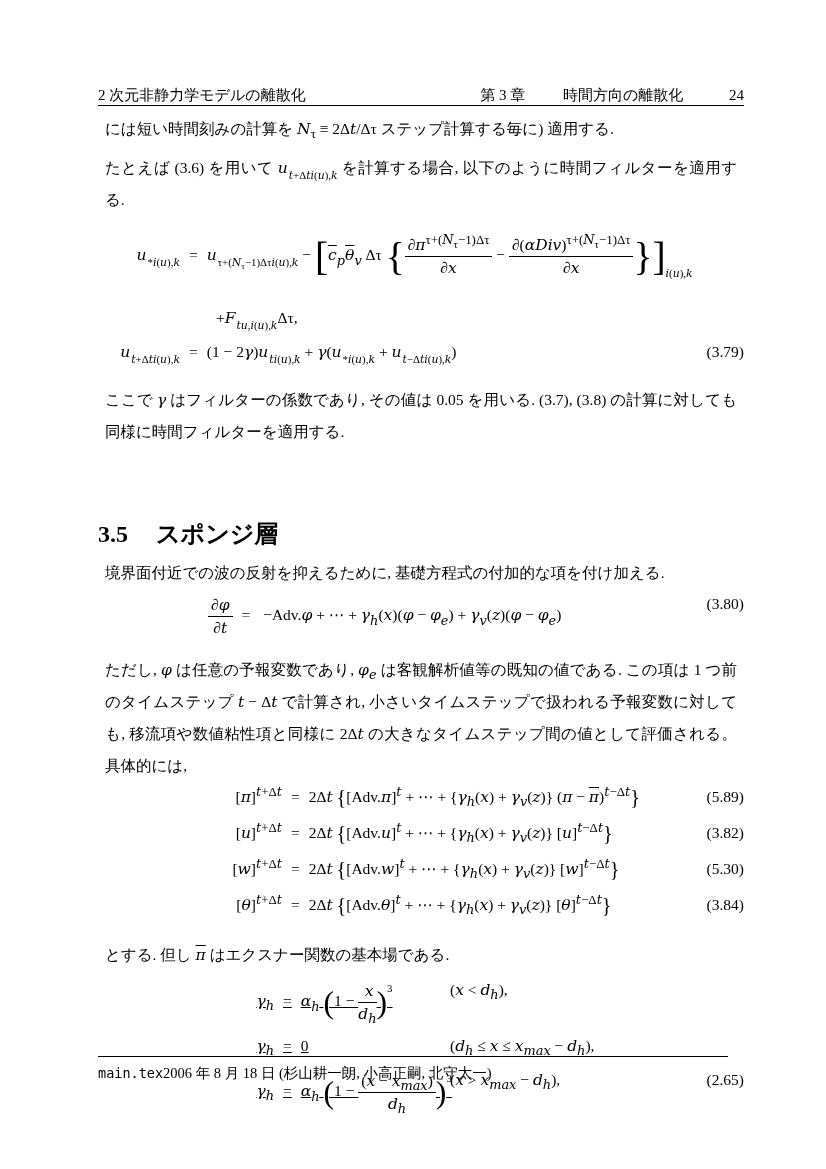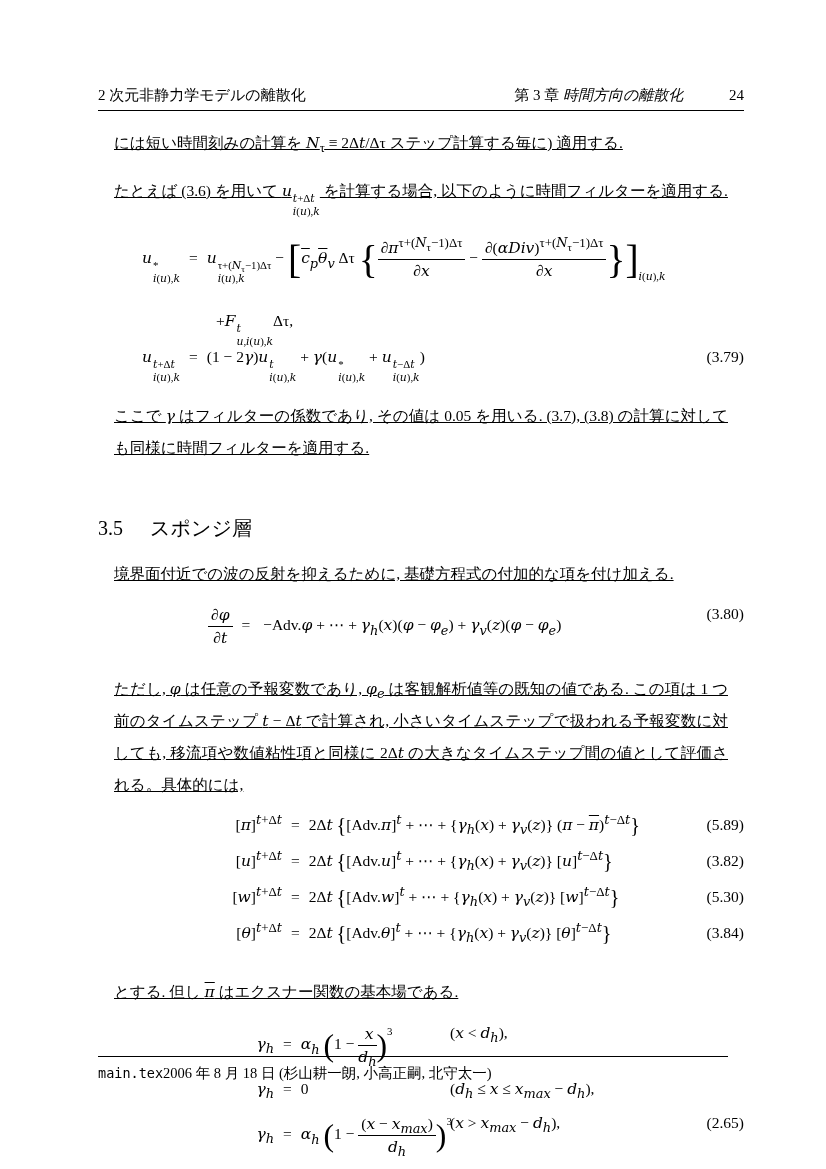--- a/index.html
+++ b/index.html
@@ -10,71 +10,70 @@
     color:#000;
     font-family:"Liberation Serif","DejaVu Serif",serif;
     font-size:15.5px;
     overflow:hidden;
   }
   .content{position:absolute;left:98px;right:82px;top:0;}
   
   .header{
     display:flex;justify-content:space-between;align-items:baseline;
     margin-top:86px;
-    padding-bottom:5px;
     border-bottom:1.2px solid #000;
     font-size:15px;
   }
   .hright span{display:inline-block;}
-  .h-title{font-style:italic;}
+  .h-title{margin-left:34px;}
   .h-page{margin-left:42px;}
   
-  p.body{line-height:31px;margin:16px;text-align:justify;text-decoration:underline;}
+  p.body{line-height:31px;margin:7px;text-align:justify;}
   .p1{margin-top:27px;}
   .p2{margin-top:15px;}
   .p3{margin-top:26px;}
   .p4{margin-top:33px;}
   .p5{margin-top:8px;}
   .p6{margin-top:10px;}
   .p7{margin-top:24px;}
   
-  .sec{margin-top:52px;font-size:20px;font-weight:normal;}
+  .sec{margin-top:71px;font-size:24px;font-weight:bold;}
   .sec .num{font-family:"Liberation Serif","DejaVu Serif",serif;}
   .sec .ttl{margin-left:22px;font-family:"Liberation Sans","DejaVu Sans",sans-serif;}
   
   i{font-family:"DejaVu Serif","Liberation Serif",serif;}
   .eqblock{position:relative;}
   .eqrow{display:flex;align-items:baseline;position:relative;}
   .eqrow .lhs{text-align:right;flex:none;}
   .eqrow .rel{flex:none;padding:0 9px;}
   .eqrow .rhs{flex:none;}
   .eqlabel{position:absolute;right:0;}
   .frac{display:inline-block;vertical-align:middle;text-align:center;line-height:1.25;}
   .frac .num{display:block;border-bottom:1px solid #000;padding:0 3px 1px 3px;text-align:right;}
   .frac .den{display:block;padding-top:1px;}
-  .ss{display:inline-flex;flex-direction:column;align-items:flex-start;vertical-align:-0.55em;font-size:0.70em;line-height:1.2;margin-left:1px;}
+  .ss{display:inline-flex;flex-direction:row;align-items:flex-start;vertical-align:-0.55em;font-size:0.70em;line-height:1.2;margin-left:1px;}
   .bar{text-decoration:overline;}
   .d3{font-size:2.55em;vertical-align:middle;line-height:0;font-weight:normal;}
   .d2{font-size:2.05em;vertical-align:middle;line-height:0;}
   .d15{font-size:1.3em;vertical-align:-0.08em;line-height:0;}
   .exp{font-size:0.7em;position:relative;top:-1.35em;}
   .losub{font-size:0.7em;position:relative;top:1.55em;}
   sub,sup{line-height:0;}
   
   .eq379{margin-top:20px;}
   .eq379 .eqrow{min-height:34px;}
   .eq379 .r1{min-height:74px;}
   .eq379 .lhs{width:82px;}
   .eq379 .r2 .rhs{margin-left:14px;}
   .eq380{margin-top:6px;}
   .eq380 .eqrow{min-height:52px;padding-left:110px;}
   .eqs8x{margin-top:4px;}
   .eqs8x .eqrow{min-height:36px;padding-left:112px;}
   .eqs8x .lhs{width:72px;}
-  .eq385{margin-top:10px;}
+  .eq385{margin-top:10px;text-decoration:underline;}
   .eq385 .eqrow{padding-left:150px;}
   .eq385 .lhs{width:26px;}
   .eq385 .r1{min-height:56px;}
   .eq385 .r2{min-height:34px;}
   .eq385 .r3{min-height:62px;}
   .eq385 .cond{position:absolute;left:352px;}
   
   .footer{
     position:absolute;left:98px;right:98px;top:1056px;
     border-top:1.2px solid #000;

